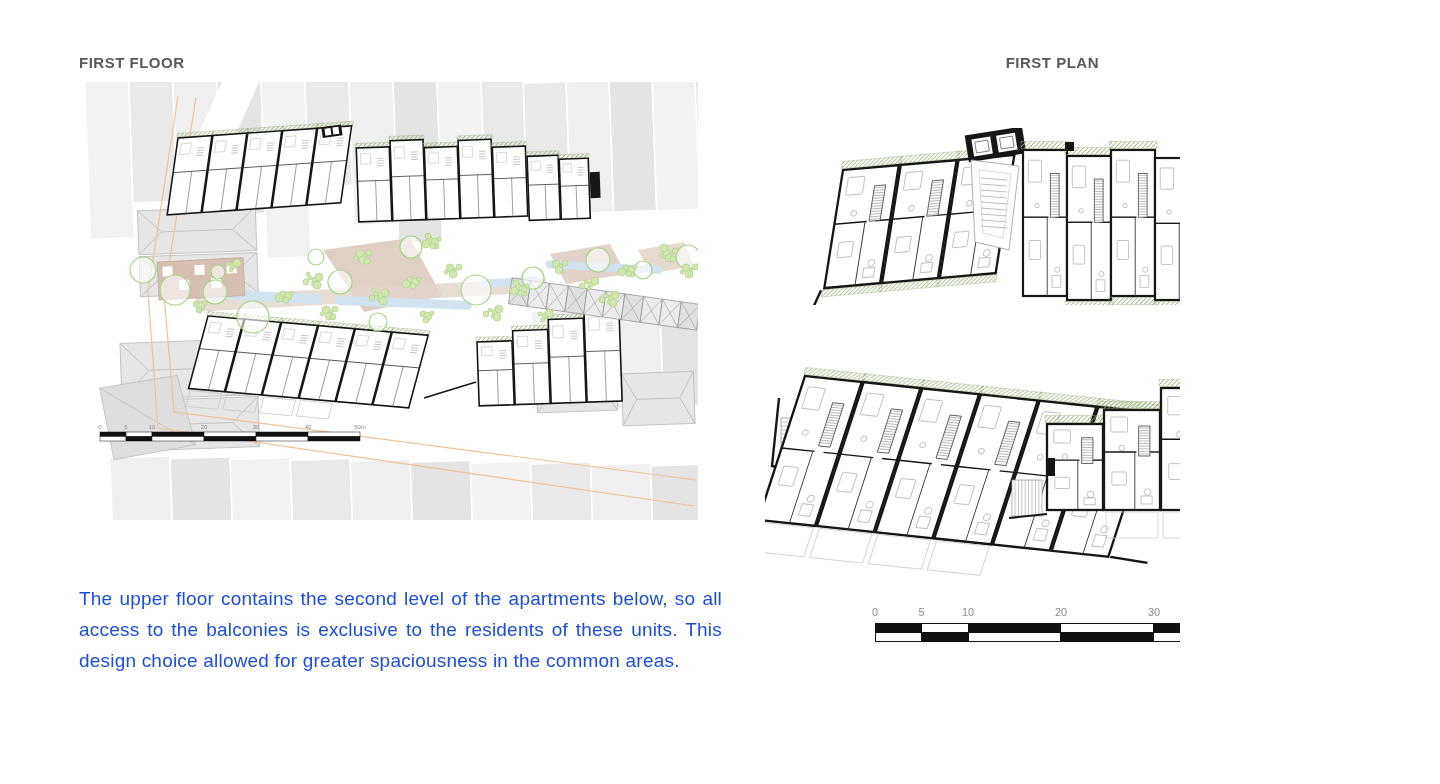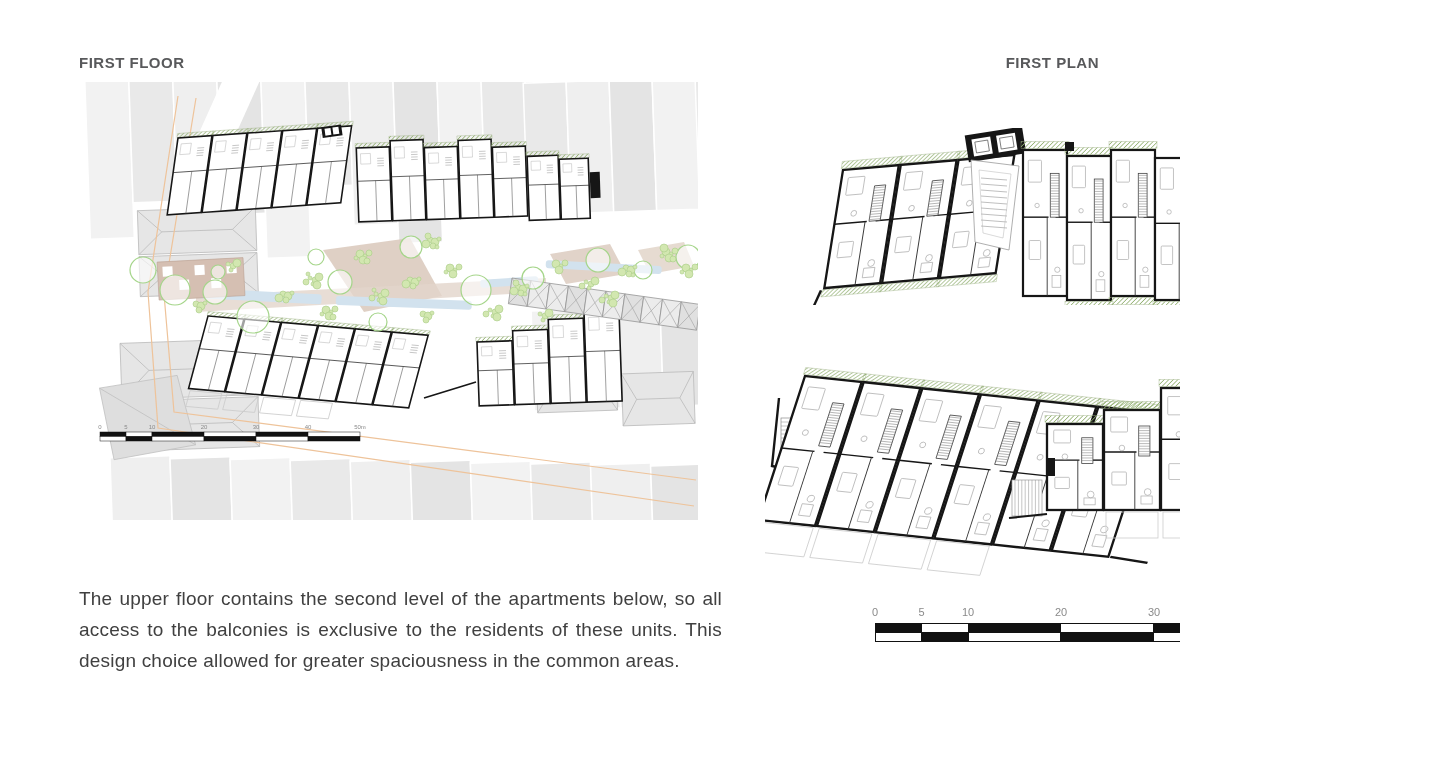--- a/index.html
+++ b/index.html
@@ -15,21 +15,21 @@
   .scalebar{position:absolute;left:875px;top:606px;width:465px;}
   .scalebar-labels{position:relative;height:14px;font-size:11px;color:#8a8a8a;}
   .scalebar-labels span{position:absolute;transform:translateX(-50%);white-space:nowrap;}
   .scalebar-rows{margin-top:3px;border:1px solid #111;}
   .sb-row{display:flex;height:8px;}
   .sb-row + .sb-row{border-top:1px solid #111;}
   .sb-cell{height:100%;box-sizing:border-box;border-right:1px solid #111;}
   .sb-cell:last-child{border-right:none;}
   .body-text{position:absolute;left:79px;top:583px;width:643px;margin:0;
              font-size:19px;line-height:31px;letter-spacing:.2px;
-             color:#404040;text-align:justify;}
+             color:#1d4ed8;text-align:justify;}
 </style>
 </head>
 <body>
 
 <div class="page">
   <div class="title title-left">FIRST FLOOR</div>
   <div class="title title-right">FIRST PLAN</div>
 
   <div class="site-plan-wrap">
     <svg id="svg-site" viewBox="0 0 620 438">

